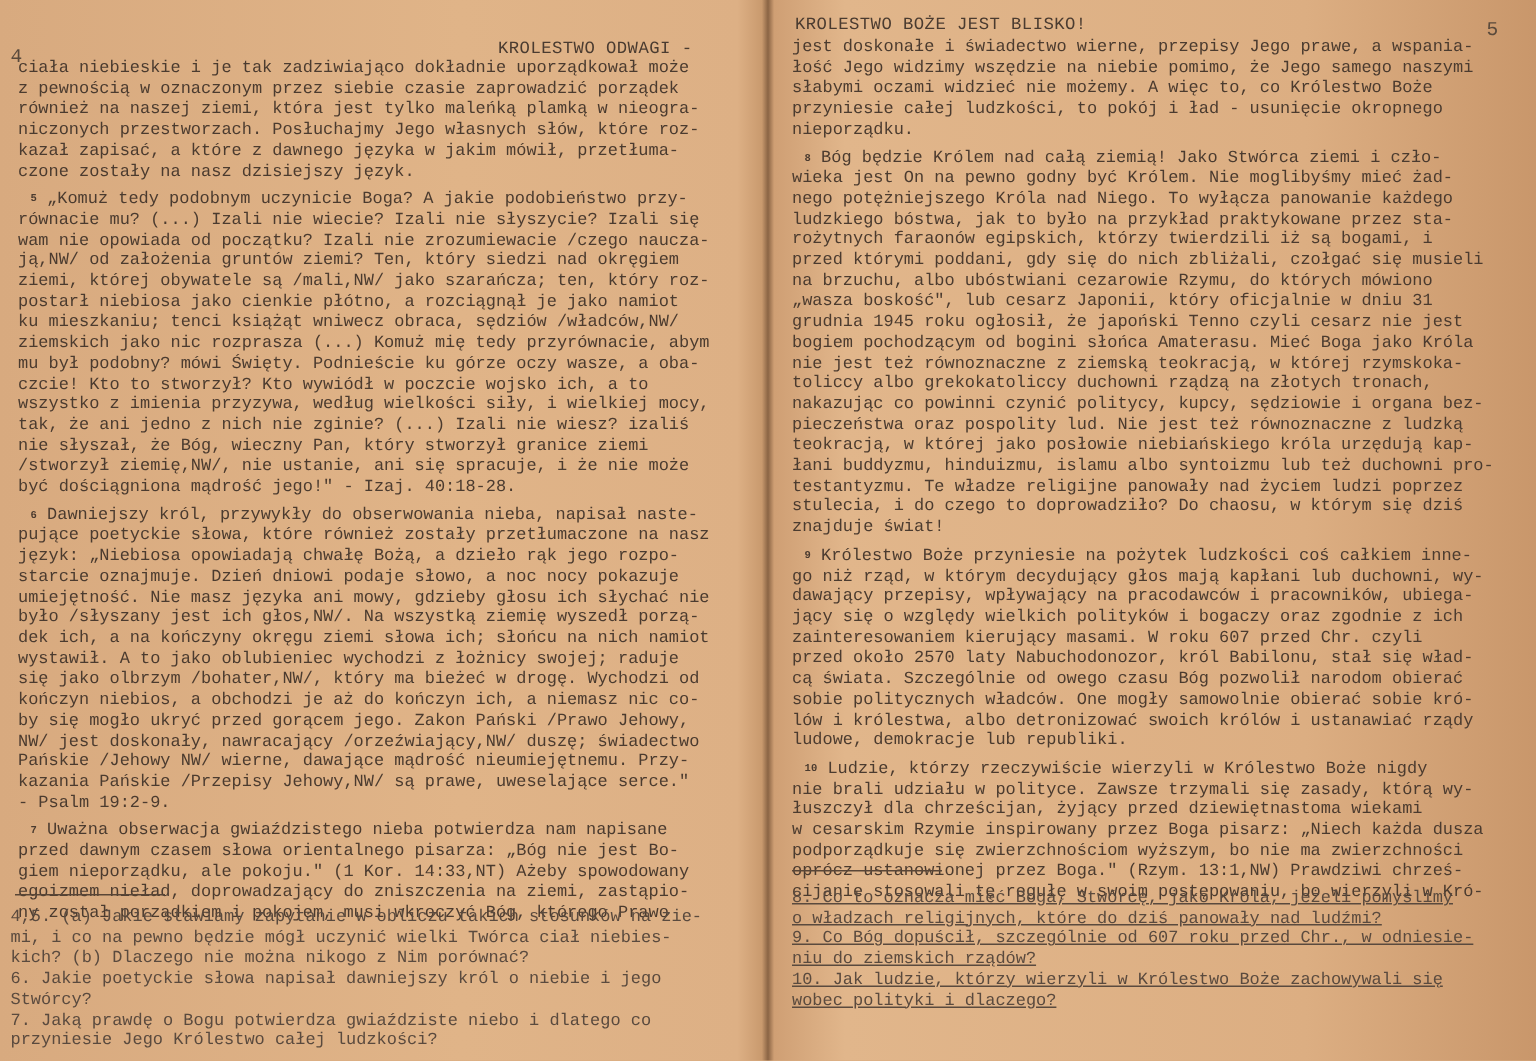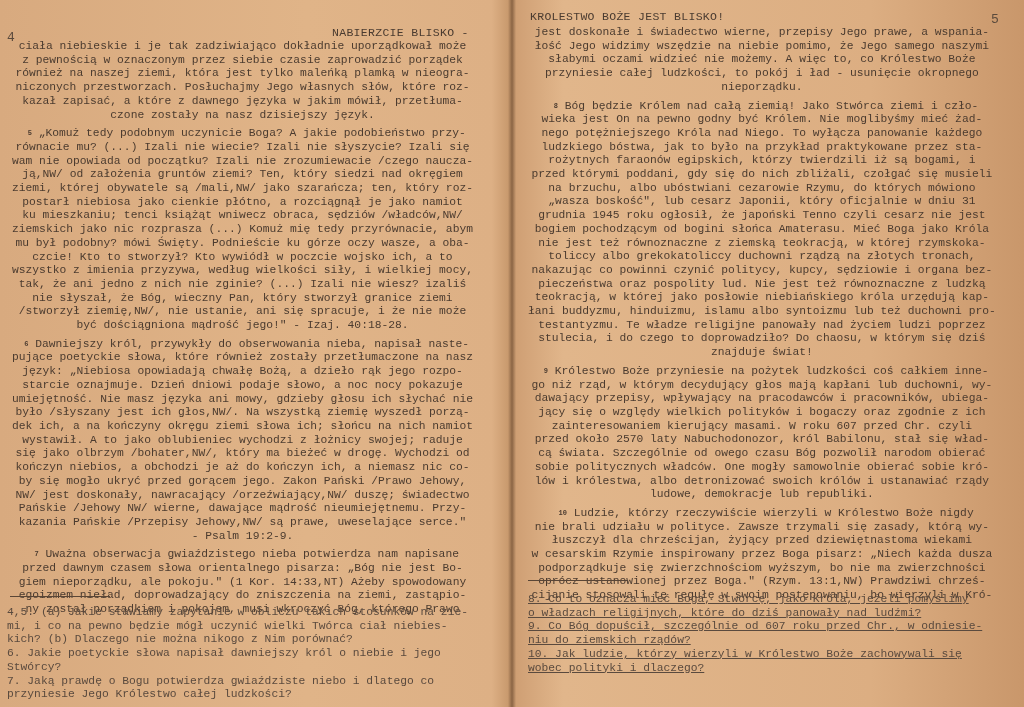--- a/index.html
+++ b/index.html
@@ -18,42 +18,42 @@
   .page.right { left: 494px; width: 510px; }
   .running-head {
     position: absolute; top: 26px; font-size: 11.5px; letter-spacing: 0.3px; color: #4a3b30;
   }
   .page-num { position: absolute; font-size: 13px; color: #5a4a3c; }
   .left .page-num { left: 7px; top: 30px; }
   .left .running-head { left: 332px; }
   .right .page-num { left: 497px; top: 12px; }
   .right .running-head { left: 36px; top: 10px; }
   .body {
-    position: absolute; font-size: 11.3px; line-height: 13.7px; white-space: pre; color: #4b3b2f; text-align: center;
+    position: absolute; font-size: 11.3px; line-height: 13.7px; white-space: pre; color: #4b3b2f;
   }
   .left .body { left: 12px; top: 40px; }
   .right .body { left: 34px; top: 26px; }
   .para { margin: 0; }
   .para + .para { margin-top: 5px; }
   .pnum { font-size: 7px; vertical-align: top; font-weight: bold; }
   .rule { position: absolute; height: 1px; width: 100px; background: #5a4636; }
   .left .rule { left: 10px; top: 596px; }
   .right .rule { left: 34px; top: 580px; }
   .questions { position: absolute; font-size: 11.3px; line-height: 13.7px; white-space: pre; color: #5a4a3e; }
   .left .questions { left: 7px; top: 606px; }
   .right .questions { left: 34px; top: 593px; text-decoration: underline; }
 </style>
 </head>
 <body>
 
 <div class="spread">
 
   <div class="page left">
     <div class="page-num">4</div>
-    <div class="running-head">NABIERZCIE BLISKO -</div>
+    <div class="running-head">KROLESTWO ODWAGI -</div>
     <div class="body" id="left-body"><div class="para"><div><span>ciała niebieskie i je tak zadziwiająco dokładnie uporządkował może</span></div><div><span>z pewnością w oznaczonym przez siebie czasie zaprowadzić porządek</span></div><div><span>również na naszej ziemi, która jest tylko maleńką plamką w nieogra-</span></div><div><span>niczonych przestworzach. Posłuchajmy Jego własnych słów, które roz-</span></div><div><span>kazał zapisać, a które z dawnego języka w jakim mówił, przetłuma-</span></div><div><span>czone zostały na nasz dzisiejszy język.</span></div></div><div class="para"><div><span class="pnum">  5</span><span> „Komuż tedy podobnym uczynicie Boga? A jakie podobieństwo przy-</span></div><div><span>równacie mu? (...) Izali nie wiecie? Izali nie słyszycie? Izali się</span></div><div><span>wam nie opowiada od początku? Izali nie zrozumiewacie /czego naucza-</span></div><div><span>ją,NW/ od założenia gruntów ziemi? Ten, który siedzi nad okręgiem</span></div><div><span>ziemi, której obywatele są /mali,NW/ jako szarańcza; ten, który roz-</span></div><div><span>postarł niebiosa jako cienkie płótno, a rozciągnął je jako namiot</span></div><div><span>ku mieszkaniu; tenci książąt wniwecz obraca, sędziów /władców,NW/</span></div><div><span>ziemskich jako nic rozprasza (...) Komuż mię tedy przyrównacie, abym</span></div><div><span>mu był podobny? mówi Święty. Podnieście ku górze oczy wasze, a oba-</span></div><div><span>czcie! Kto to stworzył? Kto wywiódł w poczcie wojsko ich, a to</span></div><div><span>wszystko z imienia przyzywa, według wielkości siły, i wielkiej mocy,</span></div><div><span>tak, że ani jedno z nich nie zginie? (...) Izali nie wiesz? izaliś</span></div><div><span>nie słyszał, że Bóg, wieczny Pan, który stworzył granice ziemi</span></div><div><span>/stworzył ziemię,NW/, nie ustanie, ani się spracuje, i że nie może</span></div><div><span>być dościągniona mądrość jego!" - Izaj. 40:18-28.</span></div></div><div class="para"><div><span class="pnum">  6</span><span> Dawniejszy król, przywykły do obserwowania nieba, napisał naste-</span></div><div><span>pujące poetyckie słowa, które również zostały przetłumaczone na nasz</span></div><div><span>język: „Niebiosa opowiadają chwałę Bożą, a dzieło rąk jego rozpo-</span></div><div><span>starcie oznajmuje. Dzień dniowi podaje słowo, a noc nocy pokazuje</span></div><div><span>umiejętność. Nie masz języka ani mowy, gdzieby głosu ich słychać nie</span></div><div><span>było /słyszany jest ich głos,NW/. Na wszystką ziemię wyszedł porzą-</span></div><div><span>dek ich, a na kończyny okręgu ziemi słowa ich; słońcu na nich namiot</span></div><div><span>wystawił. A to jako oblubieniec wychodzi z łożnicy swojej; raduje</span></div><div><span>się jako olbrzym /bohater,NW/, który ma bieżeć w drogę. Wychodzi od</span></div><div><span>kończyn niebios, a obchodzi je aż do kończyn ich, a niemasz nic co-</span></div><div><span>by się mogło ukryć przed gorącem jego. Zakon Pański /Prawo Jehowy,</span></div><div><span>NW/ jest doskonały, nawracający /orzeźwiający,NW/ duszę; świadectwo</span></div><div><span>Pańskie /Jehowy NW/ wierne, dawające mądrość nieumiejętnemu. Przy-</span></div><div><span>kazania Pańskie /Przepisy Jehowy,NW/ są prawe, uweselające serce."</span></div><div><span>- Psalm 19:2-9.</span></div></div><div class="para"><div><span class="pnum">  7</span><span> Uważna obserwacja gwiaździstego nieba potwierdza nam napisane</span></div><div><span>przed dawnym czasem słowa orientalnego pisarza: „Bóg nie jest Bo-</span></div><div><span>giem nieporządku, ale pokoju." (1 Kor. 14:33,NT) Ażeby spowodowany</span></div><div><span>egoizmem nieład, doprowadzający do zniszczenia na ziemi, zastąpio-</span></div><div><span>ny został porządkiem i pokojem, musi wkroczyć Bóg, którego Prawo</span></div></div></div>
     <div class="rule"></div>
     <div class="questions" id="left-q"><div>4,5. (a) Jakie stawiamy zapytanie w obliczu takich stosunków na zie-</div><div>mi, i co na pewno będzie mógł uczynić wielki Twórca ciał niebies-</div><div>kich? (b) Dlaczego nie można nikogo z Nim porównać?</div><div>6. Jakie poetyckie słowa napisał dawniejszy król o niebie i jego</div><div>Stwórcy?</div><div>7. Jaką prawdę o Bogu potwierdza gwiaździste niebo i dlatego co</div><div>przyniesie Jego Królestwo całej ludzkości?</div></div>
   </div>
 
   <div class="page right">
     <div class="running-head">KROLESTWO BOŻE JEST BLISKO!</div>
     <div class="page-num">5</div>
     <div class="body" id="right-body"><div class="para"><div><span>jest doskonałe i świadectwo wierne, przepisy Jego prawe, a wspania-</span></div><div><span>łość Jego widzimy wszędzie na niebie pomimo, że Jego samego naszymi</span></div><div><span>słabymi oczami widzieć nie możemy. A więc to, co Królestwo Boże</span></div><div><span>przyniesie całej ludzkości, to pokój i ład - usunięcie okropnego</span></div><div><span>nieporządku.</span></div></div><div class="para"><div><span class="pnum">  8</span><span> Bóg będzie Królem nad całą ziemią! Jako Stwórca ziemi i czło-</span></div><div><span>wieka jest On na pewno godny być Królem. Nie moglibyśmy mieć żad-</span></div><div><span>nego potężniejszego Króla nad Niego. To wyłącza panowanie każdego</span></div><div><span>ludzkiego bóstwa, jak to było na przykład praktykowane przez sta-</span></div><div><span>rożytnych faraonów egipskich, którzy twierdzili iż są bogami, i</span></div><div><span>przed którymi poddani, gdy się do nich zbliżali, czołgać się musieli</span></div><div><span>na brzuchu, albo ubóstwiani cezarowie Rzymu, do których mówiono</span></div><div><span>„wasza boskość", lub cesarz Japonii, który oficjalnie w dniu 31</span></div><div><span>grudnia 1945 roku ogłosił, że japoński Tenno czyli cesarz nie jest</span></div><div><span>bogiem pochodzącym od bogini słońca Amaterasu. Mieć Boga jako Króla</span></div><div><span>nie jest też równoznaczne z ziemską teokracją, w której rzymskoka-</span></div><div><span>toliccy albo grekokatoliccy duchowni rządzą na złotych tronach,</span></div><div><span>nakazując co powinni czynić politycy, kupcy, sędziowie i organa bez-</span></div><div><span>pieczeństwa oraz pospolity lud. Nie jest też równoznaczne z ludzką</span></div><div><span>teokracją, w której jako posłowie niebiańskiego króla urzędują kap-</span></div><div><span>łani buddyzmu, hinduizmu, islamu albo syntoizmu lub też duchowni pro-</span></div><div><span>testantyzmu. Te władze religijne panowały nad życiem ludzi poprzez</span></div><div><span>stulecia, i do czego to doprowadziło? Do chaosu, w którym się dziś</span></div><div><span>znajduje świat!</span></div></div><div class="para"><div><span class="pnum">  9</span><span> Królestwo Boże przyniesie na pożytek ludzkości coś całkiem inne-</span></div><div><span>go niż rząd, w którym decydujący głos mają kapłani lub duchowni, wy-</span></div><div><span>dawający przepisy, wpływający na pracodawców i pracowników, ubiega-</span></div><div><span>jący się o względy wielkich polityków i bogaczy oraz zgodnie z ich</span></div><div><span>zainteresowaniem kierujący masami. W roku 607 przed Chr. czyli</span></div><div><span>przed około 2570 laty Nabuchodonozor, król Babilonu, stał się wład-</span></div><div><span>cą świata. Szczególnie od owego czasu Bóg pozwolił narodom obierać</span></div><div><span>sobie politycznych władców. One mogły samowolnie obierać sobie kró-</span></div><div><span>lów i królestwa, albo detronizować swoich królów i ustanawiać rządy</span></div><div><span>ludowe, demokracje lub republiki.</span></div></div><div class="para"><div><span class="pnum">  10</span><span> Ludzie, którzy rzeczywiście wierzyli w Królestwo Boże nigdy</span></div><div><span>nie brali udziału w polityce. Zawsze trzymali się zasady, którą wy-</span></div><div><span>łuszczył dla chrześcijan, żyjący przed dziewiętnastoma wiekami</span></div><div><span>w cesarskim Rzymie inspirowany przez Boga pisarz: „Niech każda dusza</span></div><div><span>podporządkuje się zwierzchnościom wyższym, bo nie ma zwierzchności</span></div><div><span>oprócz ustanowionej przez Boga." (Rzym. 13:1,NW) Prawdziwi chrześ-</span></div><div><span>cijanie stosowali tę regułę w swoim postępowaniu, bo wierzyli w Kró-</span></div></div></div>
     <div class="rule"></div>

